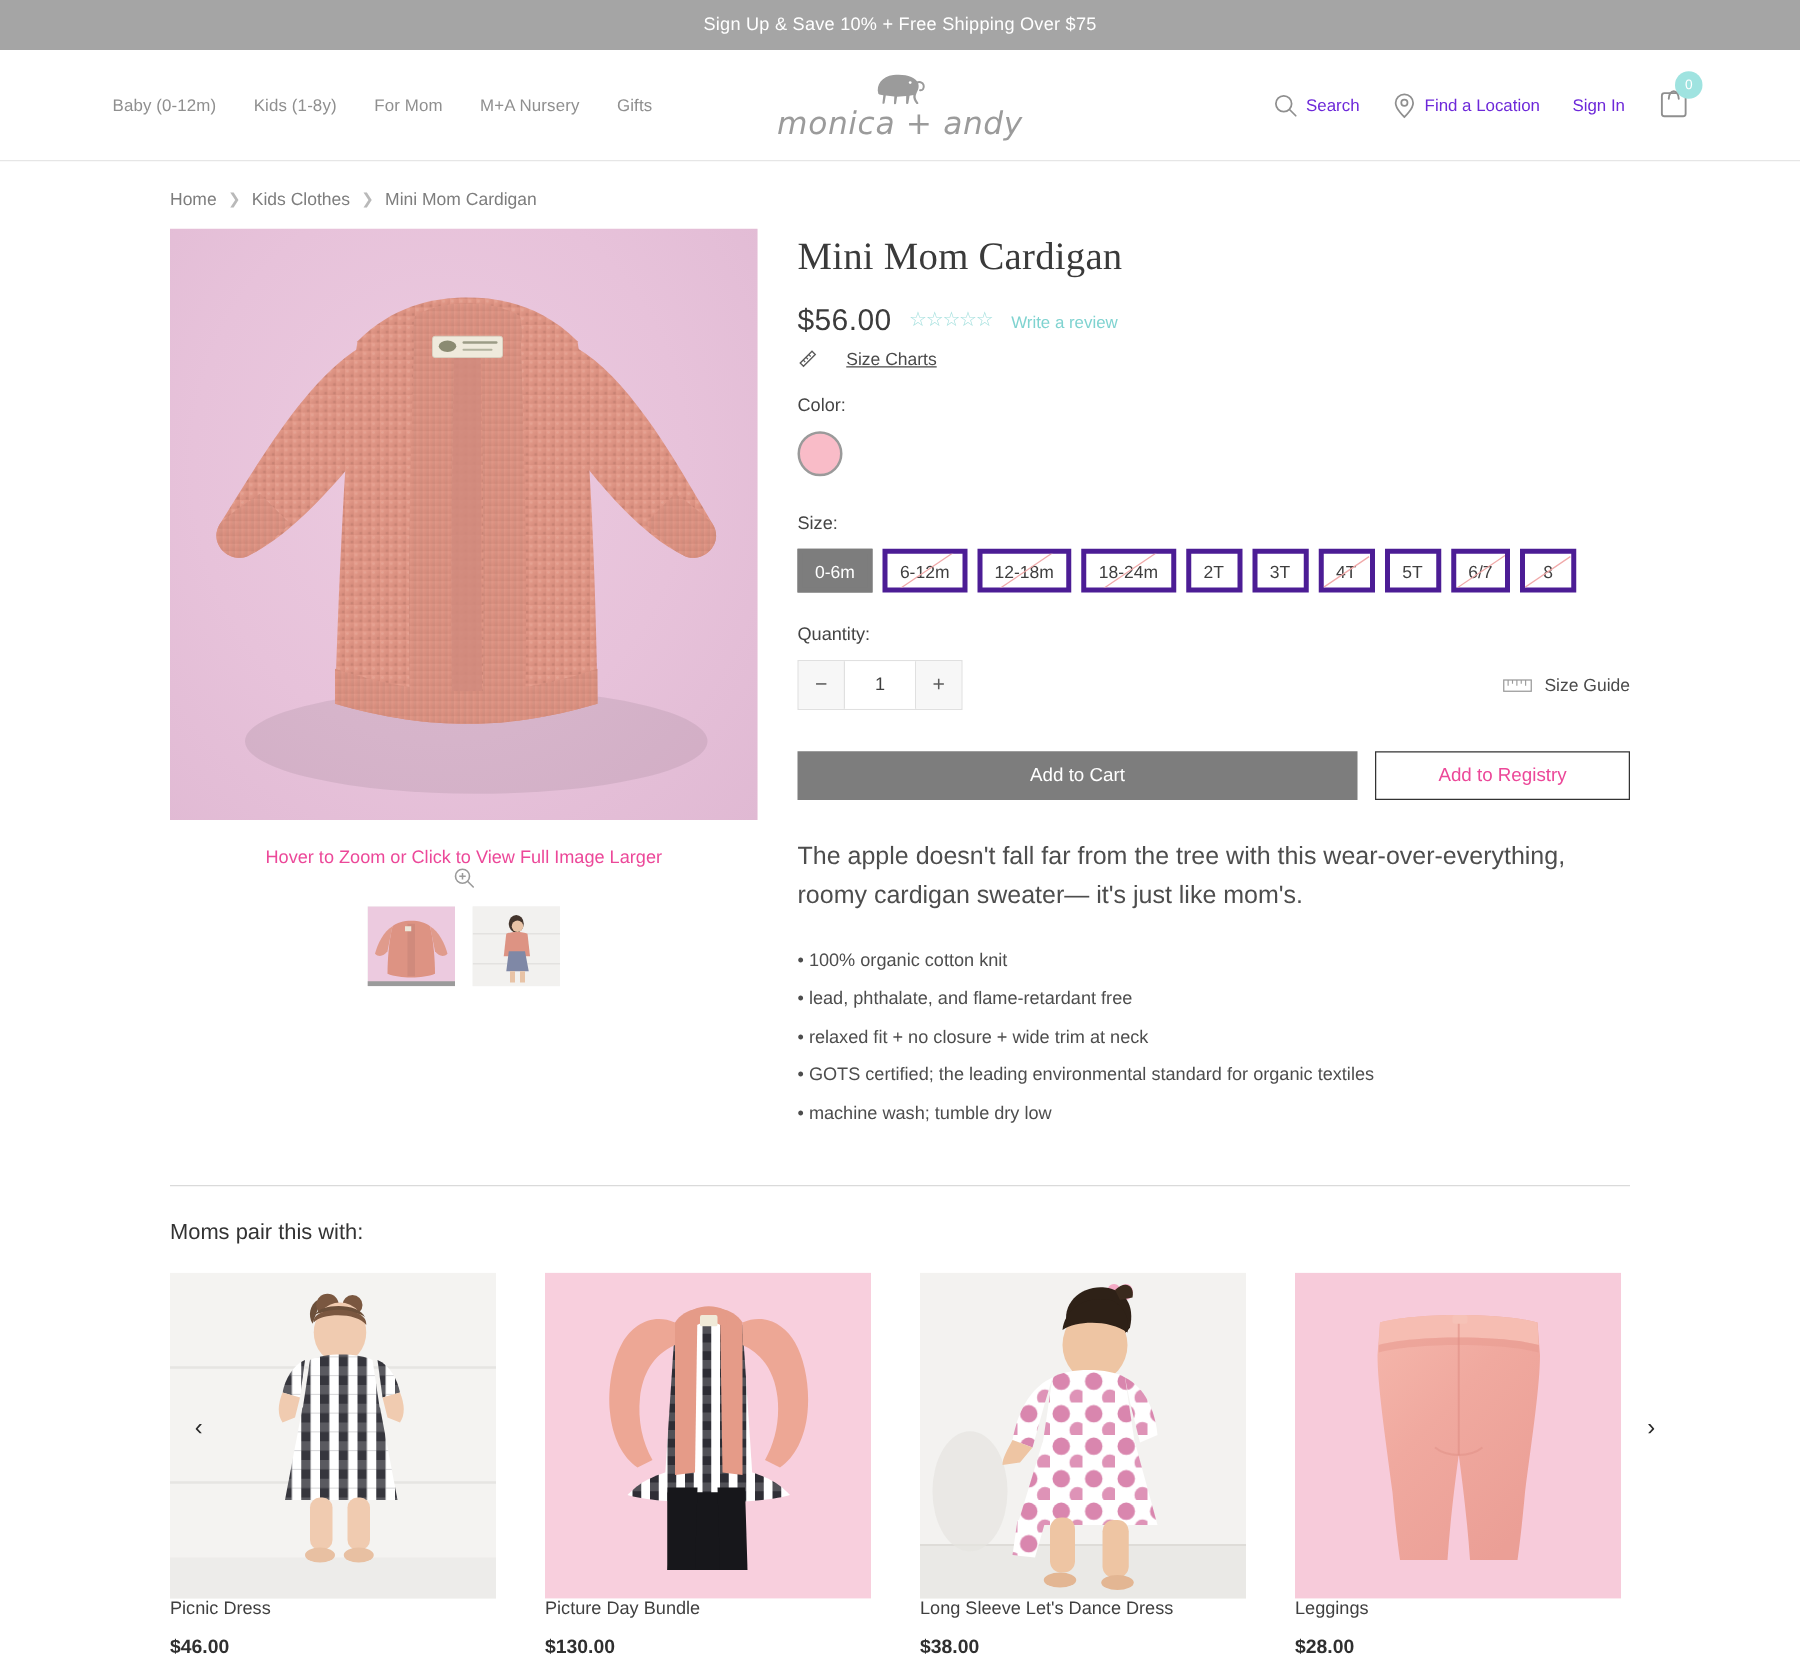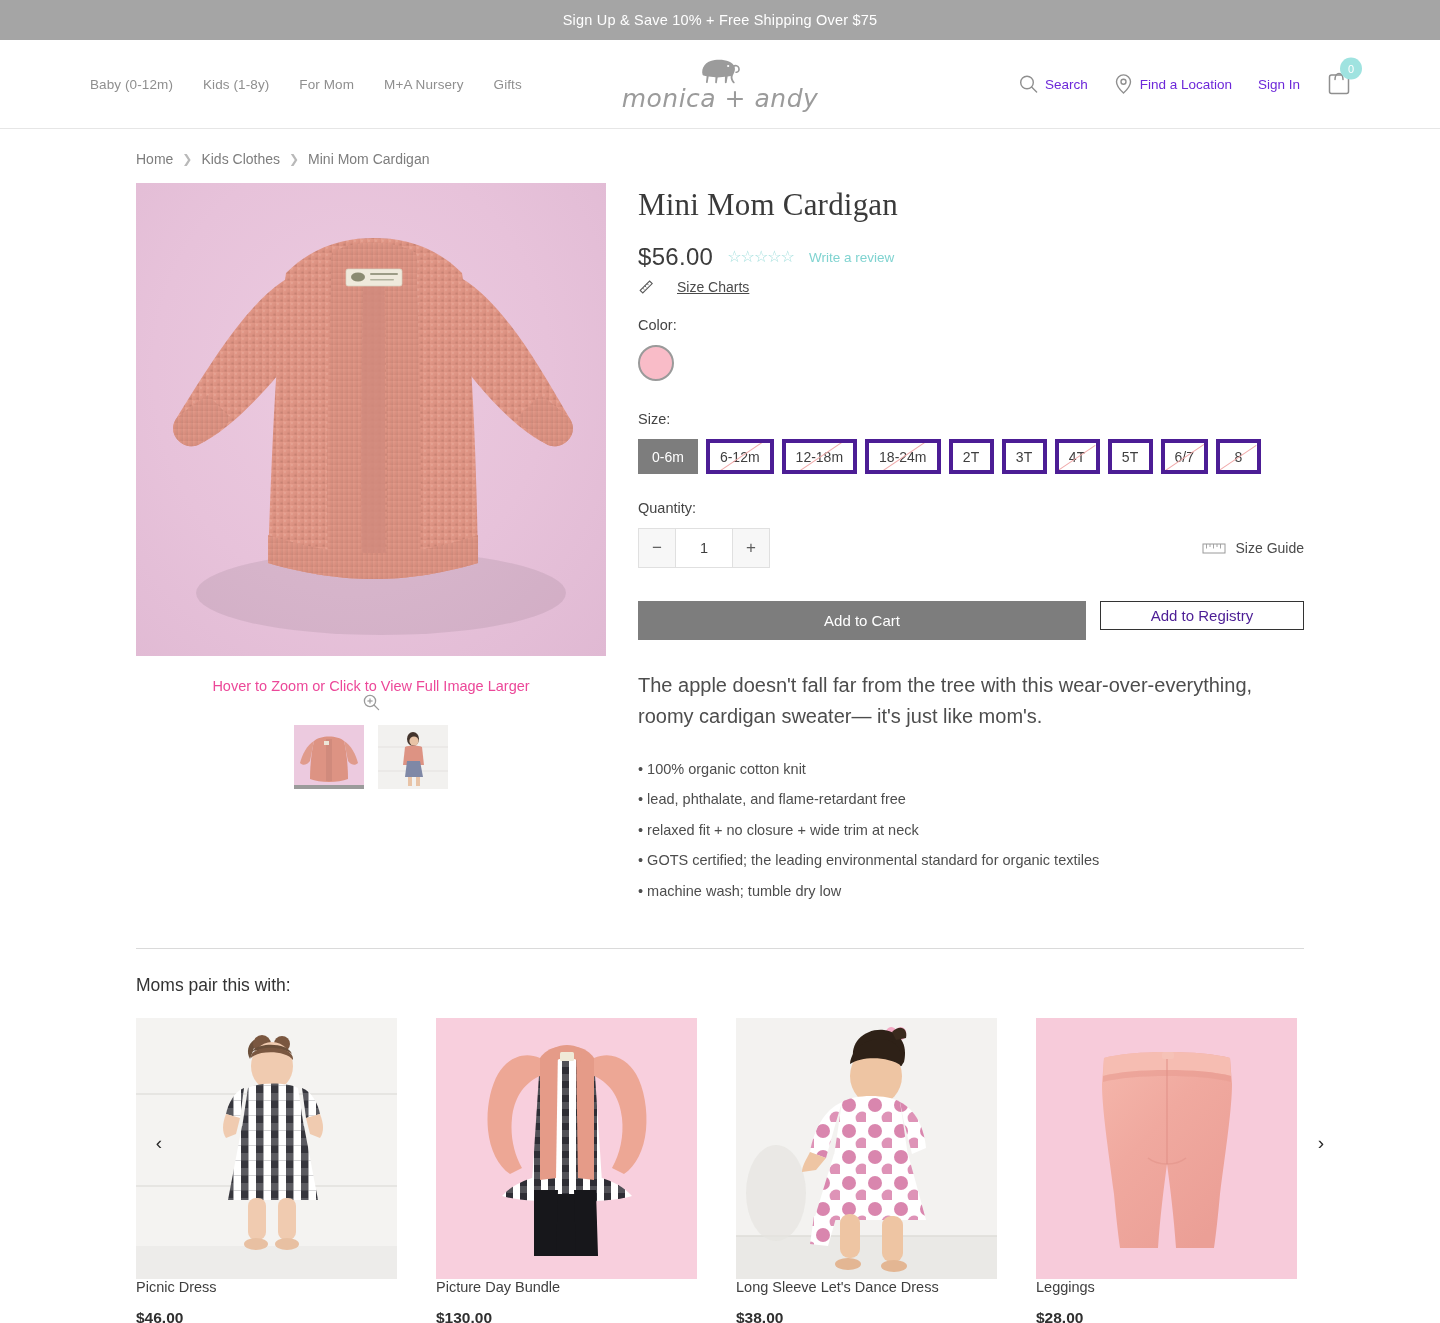--- a/index.html
+++ b/index.html
@@ -275,23 +275,23 @@
     height: 39px;
     background: #7d7d7d;
     color: #fff;
     border: none;
     font-size: 15px;
     font-family: inherit;
     cursor: pointer;
   }
   .btn-registry {
     width: 204px;
-    height: 29px;
+    height: 39px;
     background: #fff;
-    color: #4c1d95;
+    color: #ec4899;
     border: 1.5px solid #333;
     font-size: 15px;
     font-family: inherit;
     cursor: pointer;
   }
 
   .desc {
     font-size: 20px;
     color: #4d4d4d;
     line-height: 1.55;

